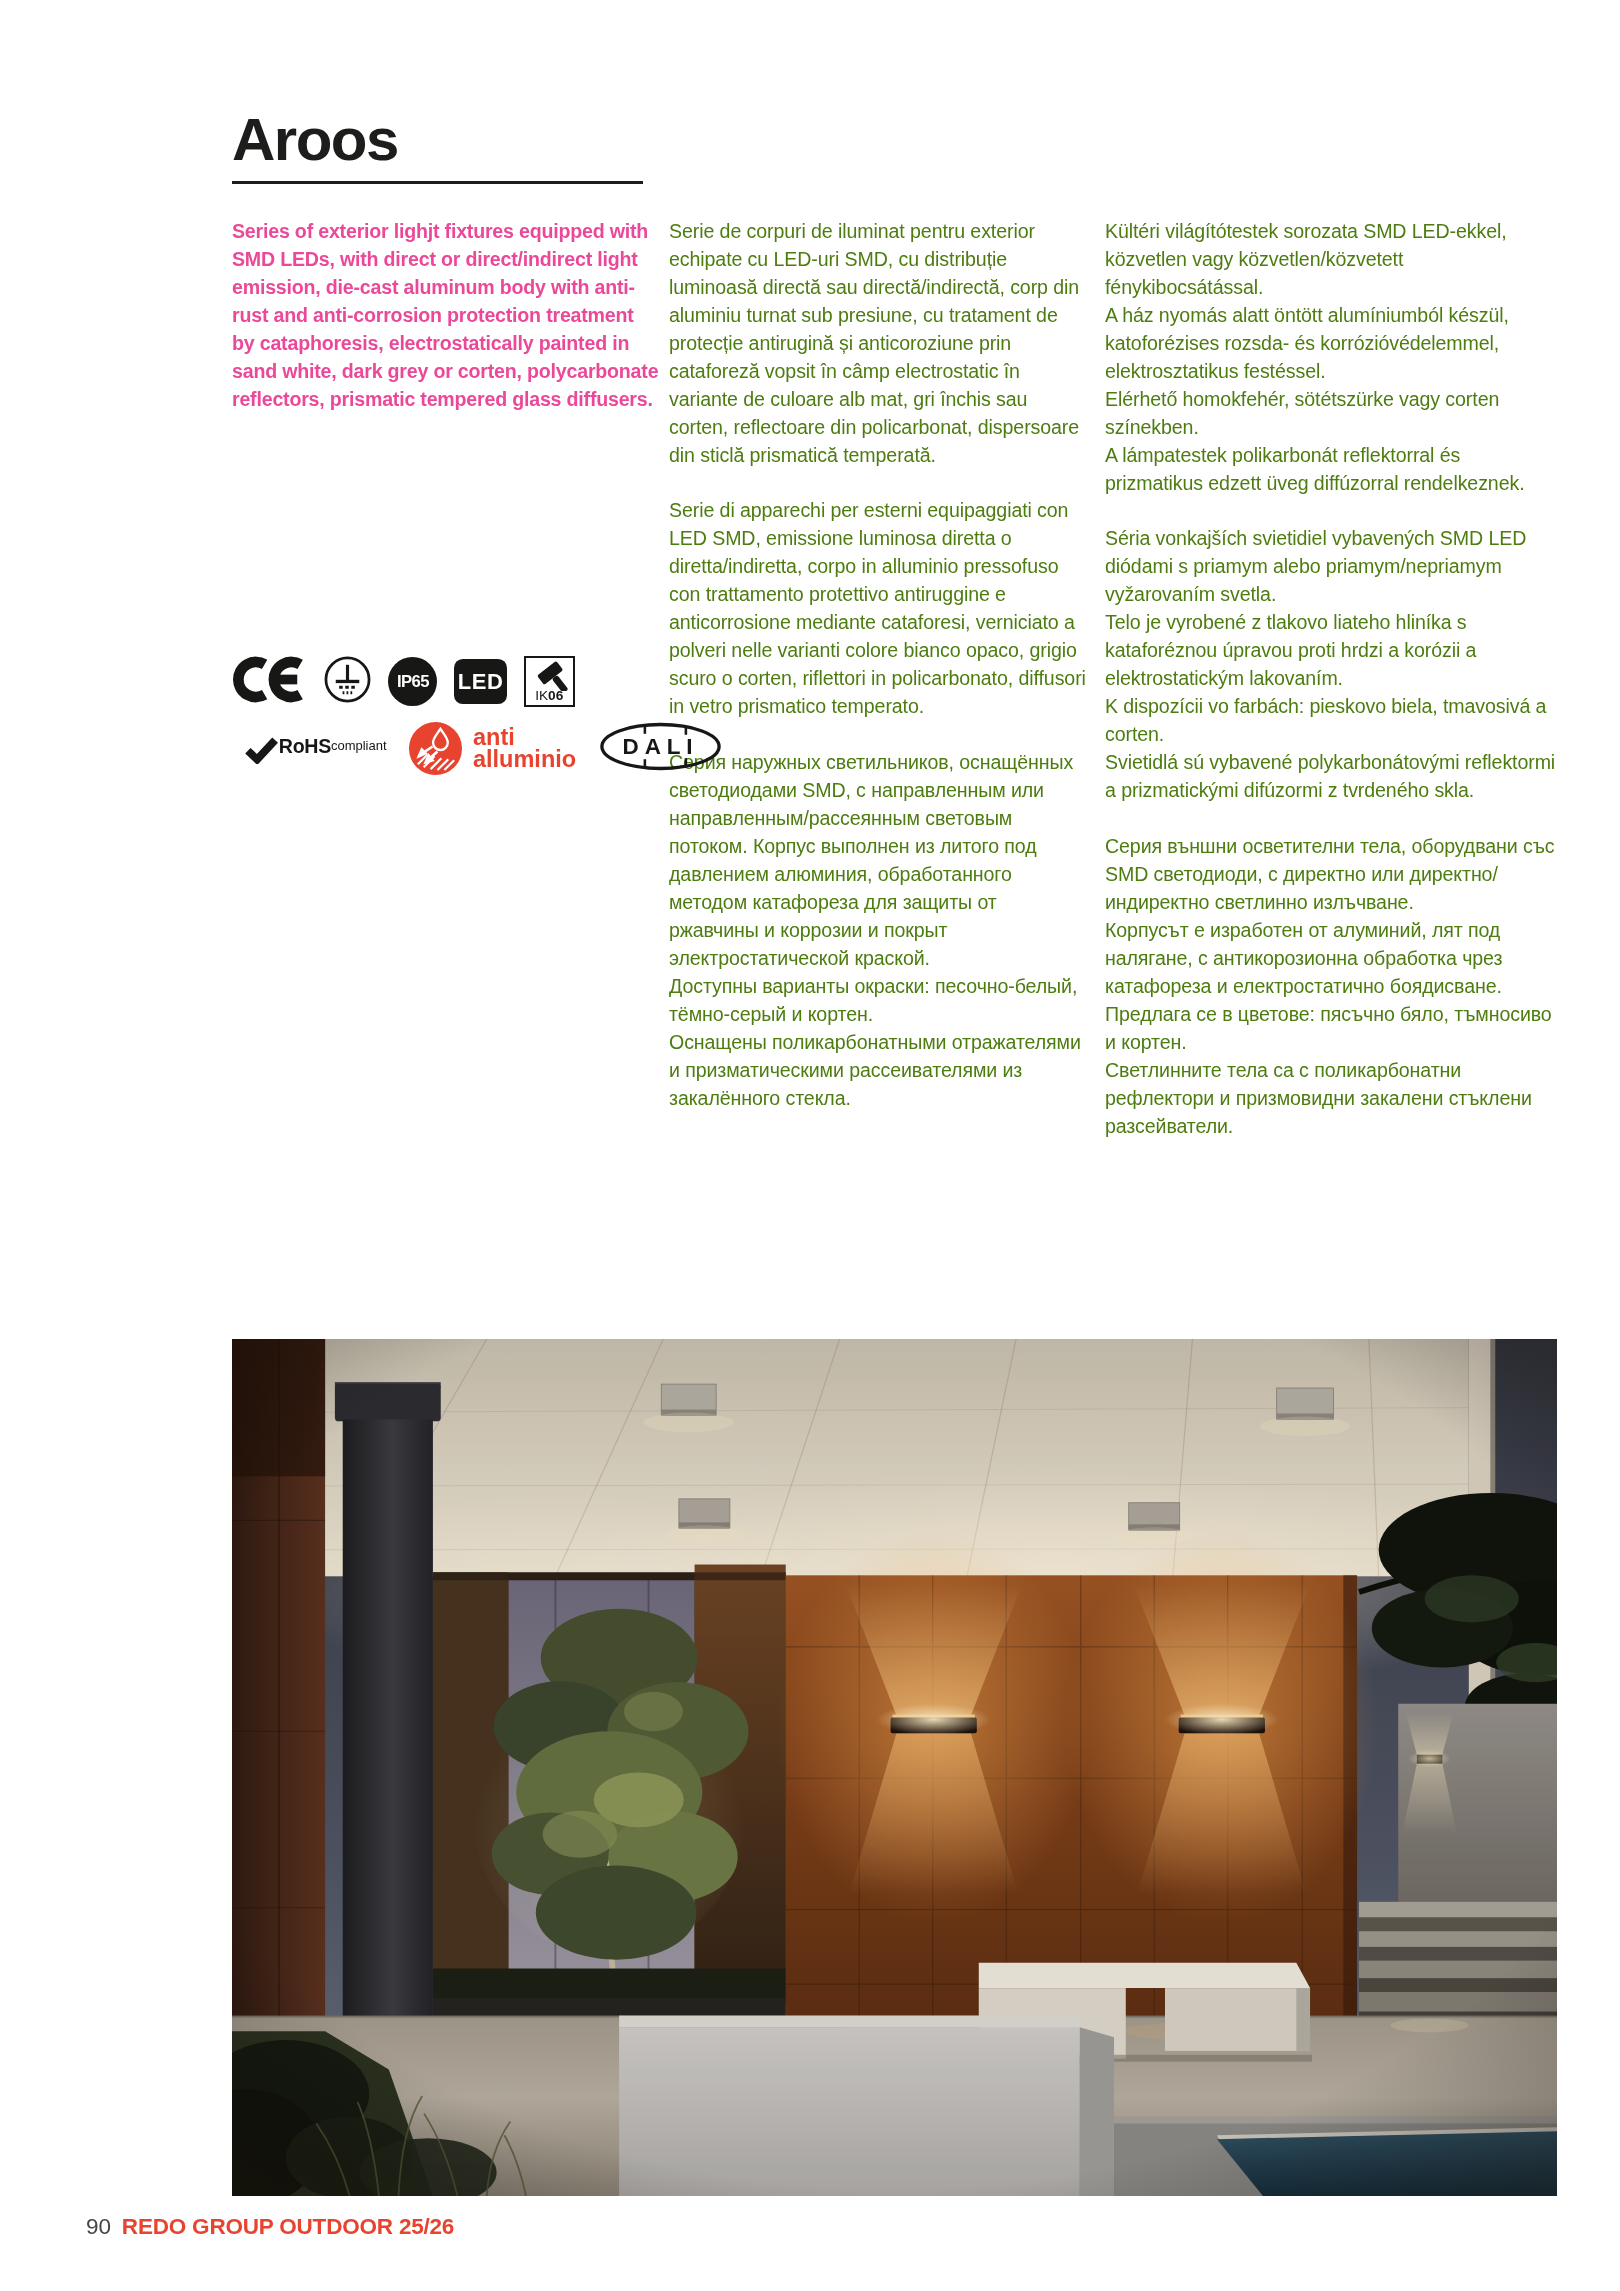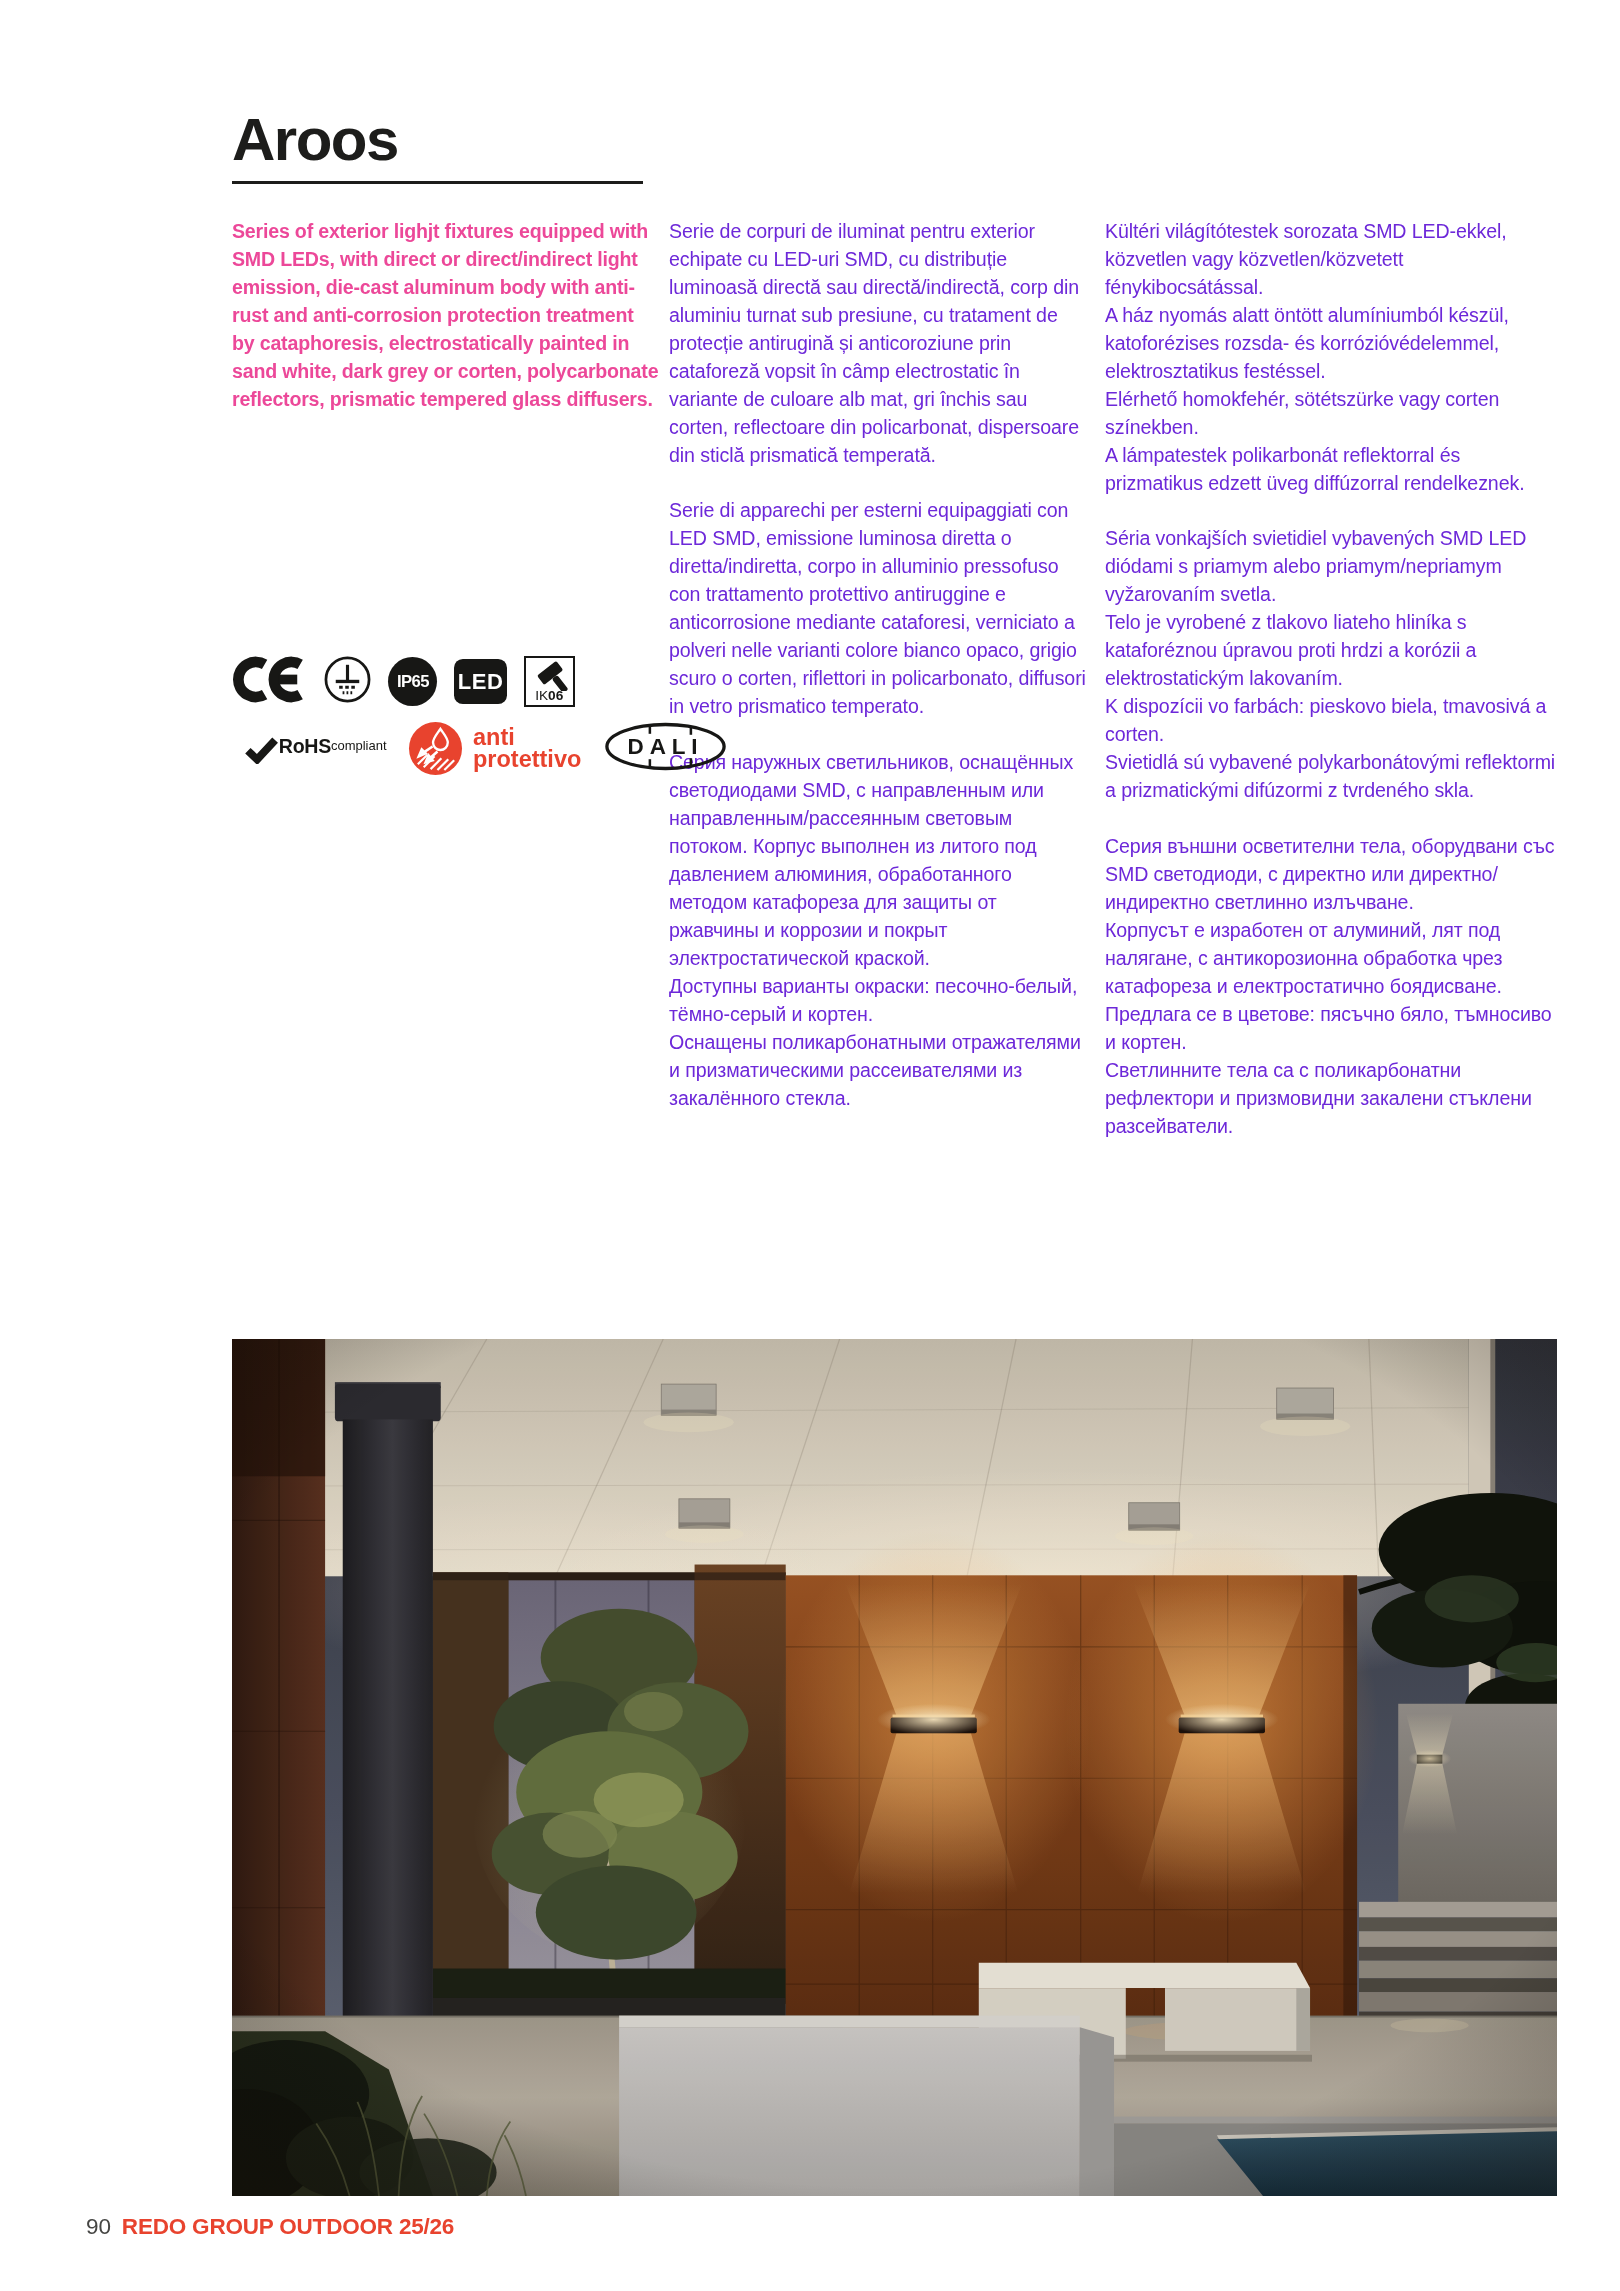--- a/index.html
+++ b/index.html
@@ -12,21 +12,21 @@
     position:absolute;left:232px;top:90px;margin:0;
     font-size:60px;font-weight:800;letter-spacing:-1.5px;line-height:1;color:#1d1d1b;
   }
   .title-rule{position:absolute;left:232px;top:161px;width:411px;height:2.9px;background:#1d1d1b;}
   
   .col{position:absolute;top:197px;}
   .col p{margin:0 0 27.4px 0;white-space:pre-line;}
   .col-en{left:232px;width:427px;font-size:19.6px;line-height:28px;font-weight:700;color:#ec4899;letter-spacing:-0.2px;}
   .col-mid{left:669px;width:421px;}
   .col-right{left:1105px;width:457px;}
-  .col-mid p,.col-right p{font-size:19.6px;line-height:28px;font-weight:400;color:#6d28d9;letter-spacing:-0.1px;}
+  .col-mid p,.col-right p{font-size:19.6px;line-height:28px;font-weight:400;color:#4d7c0f;letter-spacing:-0.1px;}
   
   .certs{position:absolute;left:232px;top:635px;}
   .cert-row{display:flex;align-items:center;gap:16.7px;}
   .cert-row.second{margin-top:12.7px;gap:21.6px;align-items:center;}
   .badge-ip65{width:49px;height:49px;border-radius:50%;background:#171715;color:#fff;
     display:flex;align-items:center;justify-content:center;font-size:16.7px;font-weight:700;letter-spacing:-0.6px;}
   .badge-led{width:53px;height:45px;border-radius:8.8px;background:#171715;color:#fff;
     display:flex;align-items:center;justify-content:center;font-size:22px;font-weight:800;letter-spacing:0.5px;text-align:center;}
   .badge-ik{width:51px;height:51px;border:2.5px solid #171715;background:#fff;position:relative;box-sizing:border-box;}
   .badge-ik svg{position:absolute;top:0px;left:2.9px;}
@@ -134,21 +134,21 @@
               <line x1="30" y1="50" x2="41" y2="39"></line>
             <line x1="37" y1="50" x2="47" y2="40"></line>
           </g>
           <g stroke="#ffffff" stroke-width="2.6" fill="#ffffff">
             <line x1="25" y1="26" x2="13" y2="34"></line>
               <polygon points="11,36 18,33 14,29"></polygon>
             <line x1="30" y1="31" x2="20" y2="40"></line>
               <polygon points="18,42 25,40 21,35"></polygon>
           </g>
         </svg>
-        <span class="anti-text"><span>anti</span><br><span>protettivo</span></span>
+        <span class="anti-text"><span>anti</span><br><span>alluminio</span></span>
       </span>
       <span>
         <svg width="125" height="51" viewBox="0 0 128 52">
           <ellipse cx="64" cy="26" rx="60" ry="22.5" fill="none" stroke="#171715" stroke-width="3.4"></ellipse>
           <line x1="48" y1="4" x2="48" y2="13" stroke="#171715" stroke-width="2.6"></line>
           <line x1="90" y1="5" x2="90" y2="14" stroke="#171715" stroke-width="2.6"></line>
           <line x1="48" y1="39" x2="48" y2="48" stroke="#171715" stroke-width="2.6"></line>
           <line x1="90" y1="38" x2="90" y2="47" stroke="#171715" stroke-width="2.6"></line>
           <text x="64" y="34" text-anchor="middle" font-family="Liberation Sans, sans-serif" font-size="23" font-weight="800" letter-spacing="6" fill="#171715">DALI</text>
         </svg>

